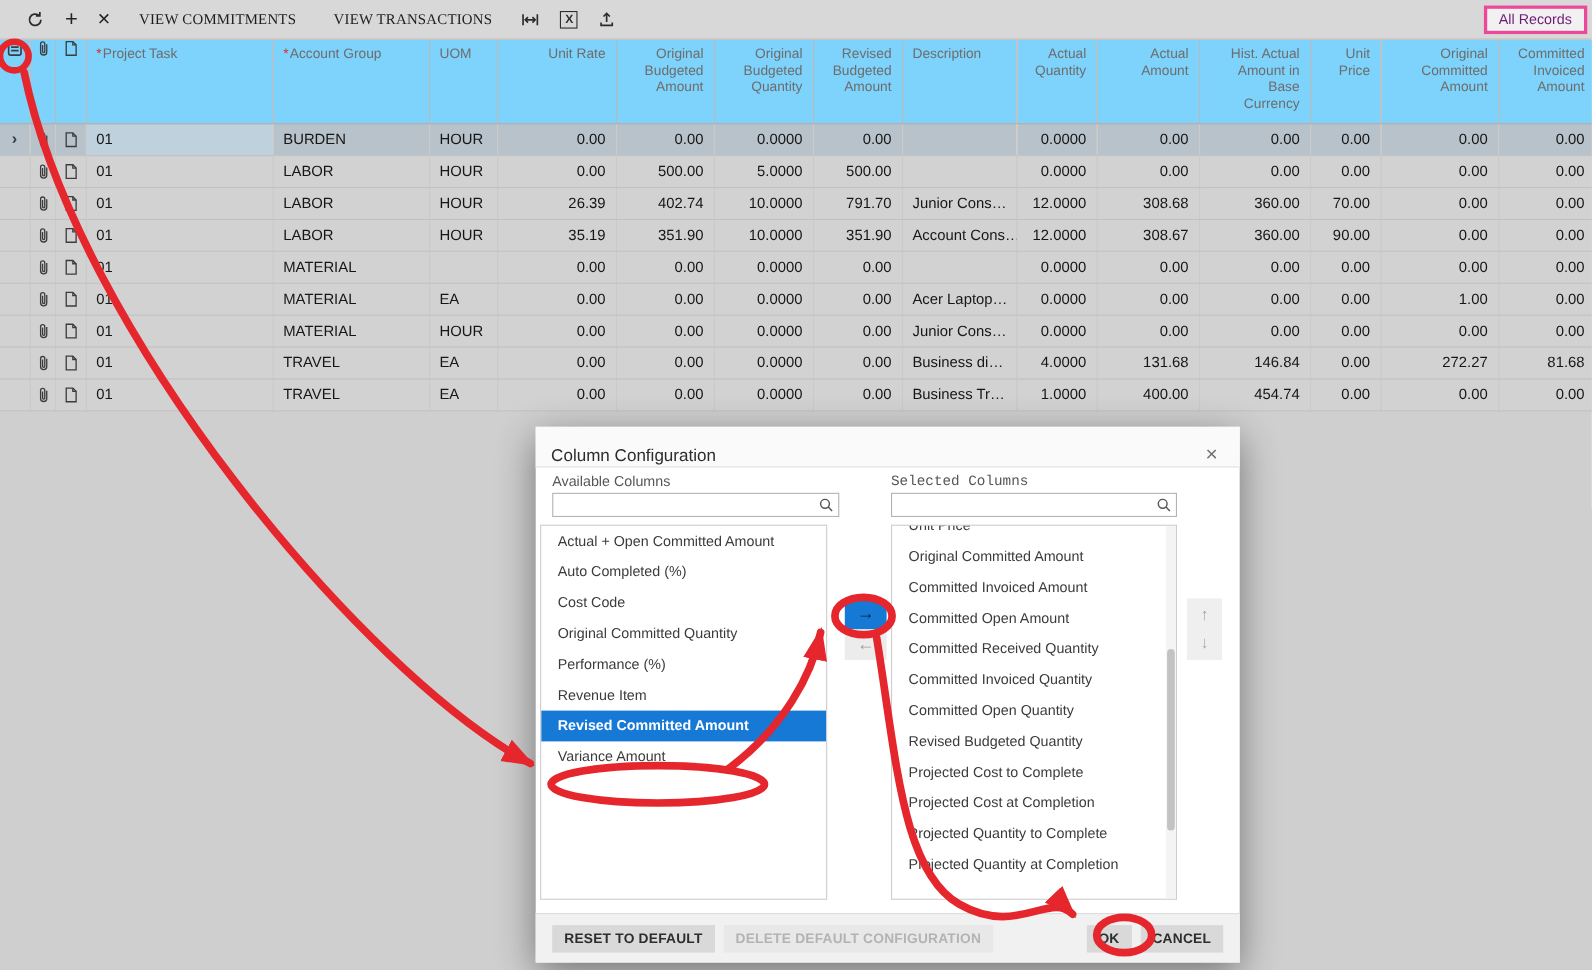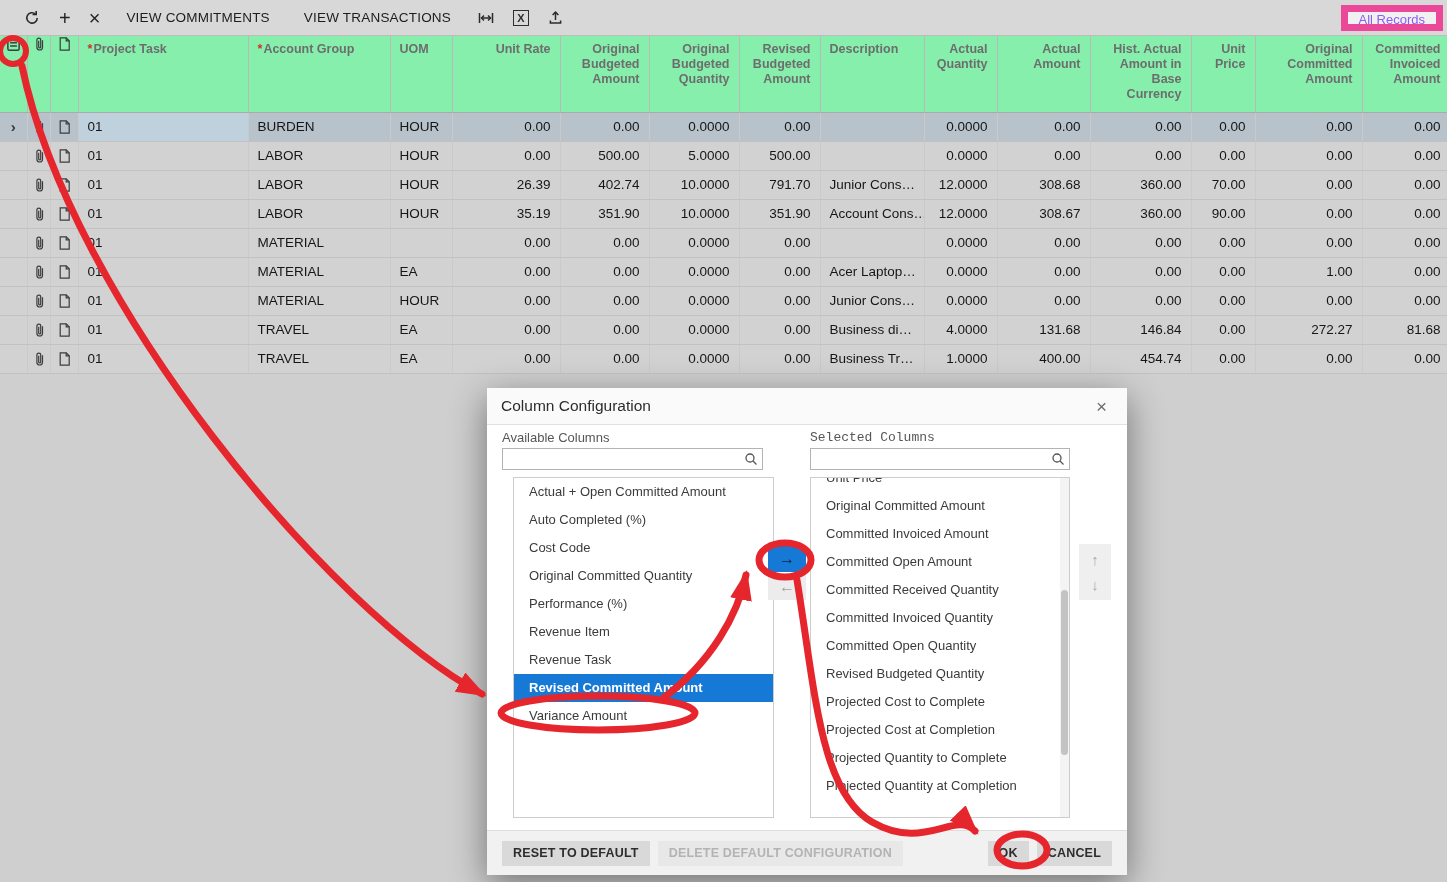--- a/index.html
+++ b/index.html
@@ -4,53 +4,53 @@
 <style>
   html,body{margin:0;padding:0;}
   body{font-family:"Liberation Sans", sans-serif;}
   .app{position:relative;width:1447px;height:882px;background:#cfcfcf;overflow:hidden;}
 
   
   .toolbar{height:36px;background:#d8d8d8;border-bottom:1px solid #bdbdbd;display:flex;align-items:center;padding:0 4px 0 14px;box-sizing:border-box;}
   .tbtn{background:none;border:none;cursor:pointer;display:flex;align-items:center;justify-content:center;height:30px;padding:0 9px;color:#2b2b2b;font-family:inherit;}
   .tbtn svg{display:block;}
   .glyph-btn{font-size:20px;font-weight:400;line-height:1;color:#242424;}
-  .txt-btn{font-size:13.5px;color:#1d1d1d;letter-spacing:.2px;margin:0 8px;}
+  .txt-btn{font-size:13.5px;color:#1d1d1d;letter-spacing:.2px;margin:0 8px;font-family:Liberation Serif, serif;}
   .xbox{display:inline-block;border:1.6px solid #2e2e2e;width:14px;height:14px;line-height:14px;text-align:center;font-size:11px;font-weight:700;color:#2e2e2e;}
   .spacer{flex:1;}
-  .all-records{background:#f1f1f1;border:7px solid #ec4899;height:26px;padding:0 11px;font-size:13px;color:#8b5cf6;font-family:inherit;cursor:pointer;}
+  .all-records{background:#f1f1f1;border:3px solid #ec4899;height:26px;padding:0 11px;font-size:13px;color:#701a75;font-family:inherit;cursor:pointer;}
 
   
   table.grid{border-collapse:collapse;table-layout:fixed;width:1450px;}
-  .grid th{background:#86efac;color:#6d6d6d;font-size:12.5px;font-weight:700;line-height:15px;vertical-align:top;padding:6px 9px 4px 9px;border-right:1px solid #b9b9b9;border-bottom:1px solid #ababab;height:76px;box-sizing:border-box;overflow:hidden;}
+  .grid th{background:#7dd3fc;color:#6d6d6d;font-size:12.5px;font-weight:400;line-height:15px;vertical-align:top;padding:6px 9px 4px 9px;border-right:1px solid #b9b9b9;border-bottom:1px solid #ababab;height:76px;box-sizing:border-box;overflow:hidden;}
   .grid td{background:#d2d2d2;color:#161616;font-size:13.5px;height:29px;padding:0 9px;border-bottom:1px solid #c2c2c2;border-right:1px solid #cacaca;box-sizing:border-box;white-space:nowrap;overflow:hidden;}
   .grid .al-right{text-align:right;}
   .grid .al-left{text-align:left;}
   .grid .icon-col{padding:0;text-align:center;}
   .grid tr.selected td{background:#b7c2ca;}
   .grid tr.selected td.active-cell{background:#bfd1dd;}
   .req{color:#d0312d;margin-right:1px;}
   .expander{color:#3a3a3a;font-size:15px;font-weight:700;}
   .rowicon{display:inline-flex;vertical-align:middle;cursor:pointer;}
 
   
   .dialog{position:absolute;left:487px;top:388px;width:640px;height:487px;background:#ffffff;box-shadow:0 10px 34px rgba(0,0,0,.45);z-index:5;}
-  .dlg-title{height:37px;background:#fafafa;border-bottom:1px solid #e2e2e2;display:flex;align-items:center;padding:0 14px;box-sizing:border-box;}
+  .dlg-title{height:37px;background:#fafafa;border-bottom:1px solid #e2e2e2;display:flex;align-items:flex-end;padding:0 14px;box-sizing:border-box;}
   .dlg-title .t{font-size:15.5px;font-weight:500;color:#2c2c2c;}
   .dlg-close{margin-left:auto;background:none;border:none;font-size:19px;color:#6f6f6f;cursor:pointer;line-height:1;font-family:inherit;}
   .panel-label{position:absolute;font-size:13px;color:#565656;}
   .lbl-avail{left:15px;top:42px;}
   .lbl-sel{left:323px;top:42px;font-family:Liberation Mono, monospace;}
   .searchbox{position:absolute;top:60px;height:22px;box-sizing:border-box;border:1px solid #b3b3b3;background:#fff;display:flex;align-items:center;}
   .sb-avail{left:15px;width:261px;}
   .sb-sel{left:323px;width:260px;}
   .searchbox input{flex:1;border:none;outline:none;height:18px;padding:0 4px;font-size:12.5px;font-family:inherit;background:transparent;min-width:0;}
   .searchbox svg{margin-right:4px;flex:none;}
   .collist{position:absolute;top:89px;height:341px;box-sizing:border-box;border:1px solid #cdcdcd;background:#fff;overflow:hidden;}
-  .list-avail{left:26px;width:261px;}
+  .list-avail{left:4px;width:261px;}
   .list-sel{left:323px;width:260px;}
   .item{height:28px;line-height:28px;padding-left:15px;font-size:13px;color:#3b3b3b;white-space:nowrap;overflow:hidden;cursor:pointer;}
   .item.sel{background:var(--accent-blue,#1779d6);color:#fff;font-weight:700;}
   .list-sel .item:first-child{margin-top:-14px;}
   .vscroll{position:absolute;right:0;top:0;bottom:0;width:9px;background:#f4f4f4;}
   .vscroll .thumb{position:absolute;left:1px;right:1px;top:112px;height:165px;background:#c3c3c3;border-radius:4px;}
   .transfer{position:absolute;left:281px;top:158px;width:38px;}
   .xfer{width:38px;height:26px;border:none;font-size:16px;cursor:pointer;display:block;font-family:inherit;padding:0;}
   .xfer-right{background:var(--accent-blue,#1779d6);color:#10263c;}
   .xfer-left{background:#ececec;color:#a2a2a2;margin-top:2px;}
@@ -494,21 +494,20 @@
         </svg>
     </div>
 
     <div class="collist list-avail">
         <div class="item">Actual + Open Committed Amount</div>
         <div class="item">Auto Completed (%)</div>
         <div class="item">Cost Code</div>
         <div class="item">Original Committed Quantity</div>
         <div class="item">Performance (%)</div>
         <div class="item">Revenue Item</div>
-        <div class="item">Revenue Task</div>
         <div class="item sel">Revised Committed Amount</div>
         <div class="item">Variance Amount</div>
       </div>
     <div class="collist list-sel">
       <div class="item">Unit Price</div>
         <div class="item">Original Committed Amount</div>
         <div class="item">Committed Invoiced Amount</div>
         <div class="item">Committed Open Amount</div>
         <div class="item">Committed Received Quantity</div>
         <div class="item">Committed Invoiced Quantity</div>

